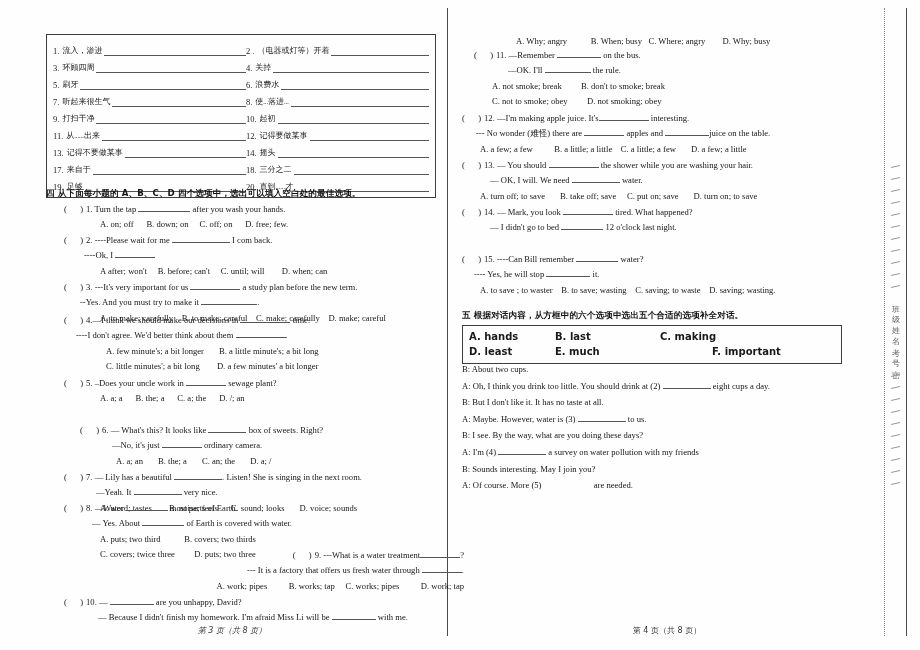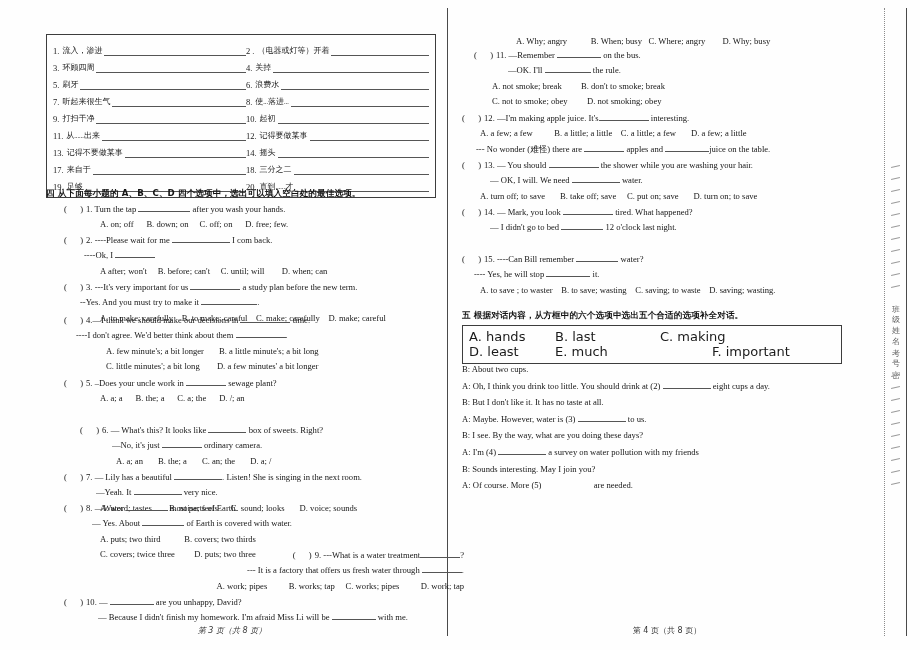--- a/index.html
+++ b/index.html
@@ -152,22 +152,22 @@
   
   .choice-box {
     border: 1px solid #3d3d3d;
     padding: 3px 6px 4px 6px;
     margin-top: 3px;
     box-sizing: border-box;
   }
   .choice-row {
     display: flex;
     font-family: "DejaVu Sans", sans-serif;
-    font-weight: normal;
-    font-size: 13px;
+    font-weight: bold;
+    font-size: 10px;
     line-height: 15px;
   }
   .choice-item { white-space: nowrap; }
   .choice-item.p1 { width: 86px; }
   .choice-item.p2 { width: 105px; }
   .choice-item.p3 { width: 120px; }
   .choice-item.q1 { width: 86px; }
   .choice-item.q2 { width: 105px; }
   .choice-item.q3 { width: 120px; padding-left: 8px; margin-left: 44px; }
 
@@ -556,32 +556,32 @@
         <span class="opt">D. not smoking; obey</span>
       </div>
     </div>
 
     <div class="q-block" style="position:absolute; left:0px; top:99px; width:410px;">
       <div class="q-line stem">
         <span class="paren">(&nbsp;&nbsp;)</span><span>12</span>.
         <span>—I'm making apple juice. It's</span><span class="blank" style="width:50px"></span>
         <span>interesting.</span>
       </div>
+      <div class="q-line" style="padding-left:14px">
+        <span>--- No wonder (难怪) there are</span>
+        <span class="blank" style="width:40px"></span>
+        <span>apples and</span>
+        <span class="blank" style="width:44px"></span><span>juice on the table.</span>
+      </div>
       <div class="q-line opts" style="padding-left:18px">
         <span class="opt">A. a few; a few</span>&nbsp;&nbsp;&nbsp;&nbsp;&nbsp;&nbsp;&nbsp;&nbsp;&nbsp;
         <span class="opt">B. a little; a little</span>&nbsp;&nbsp;&nbsp;
         <span class="opt">C. a little; a few</span>&nbsp;&nbsp;&nbsp;&nbsp;&nbsp;&nbsp;
         <span class="opt">D. a few; a little</span>
       </div>
-      <div class="q-line" style="padding-left:14px">
-        <span>--- No wonder (难怪) there are</span>
-        <span class="blank" style="width:40px"></span>
-        <span>apples and</span>
-        <span class="blank" style="width:44px"></span><span>juice on the table.</span>
-      </div>
     </div>
 
     <div class="q-block" style="position:absolute; left:0px; top:146px; width:410px;">
       <div class="q-line stem">
         <span class="paren">(&nbsp;&nbsp;)</span><span>13</span>.
         <span>— You should</span>
         <span class="blank" style="width:50px"></span>
         <span>the shower while you are washing your hair.</span>
       </div>
       <div class="q-line" style="padding-left:28px">

